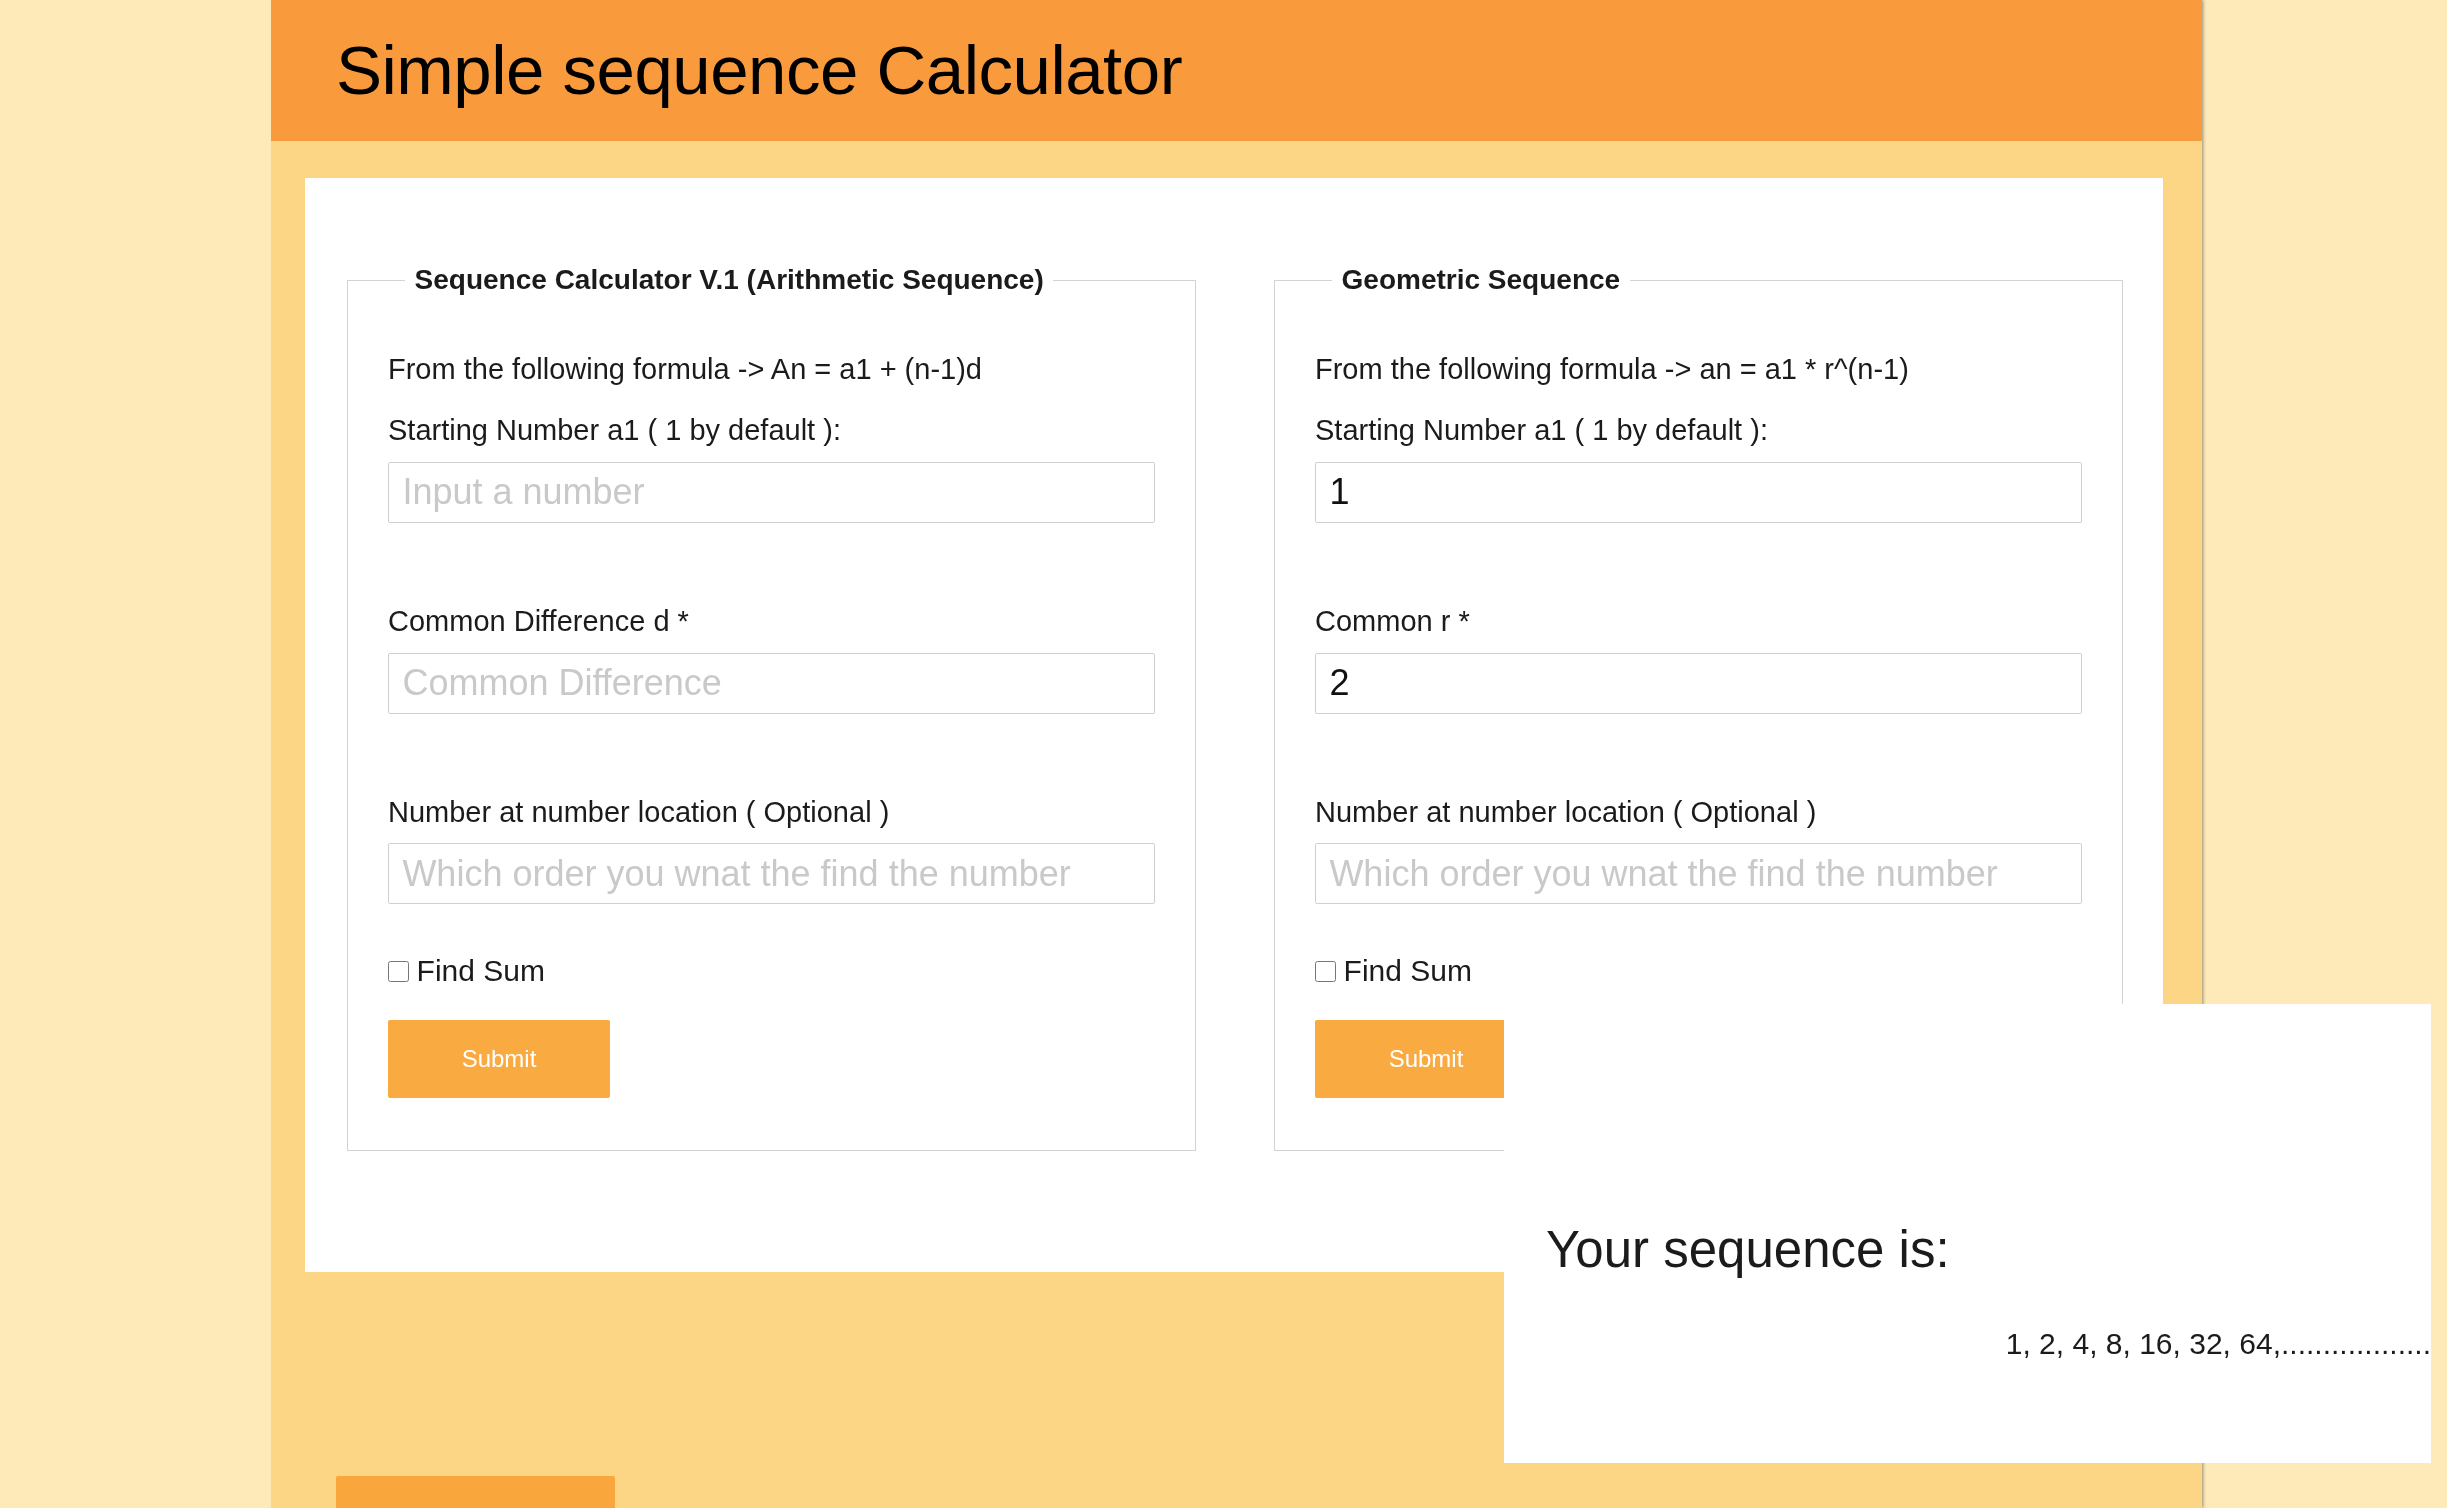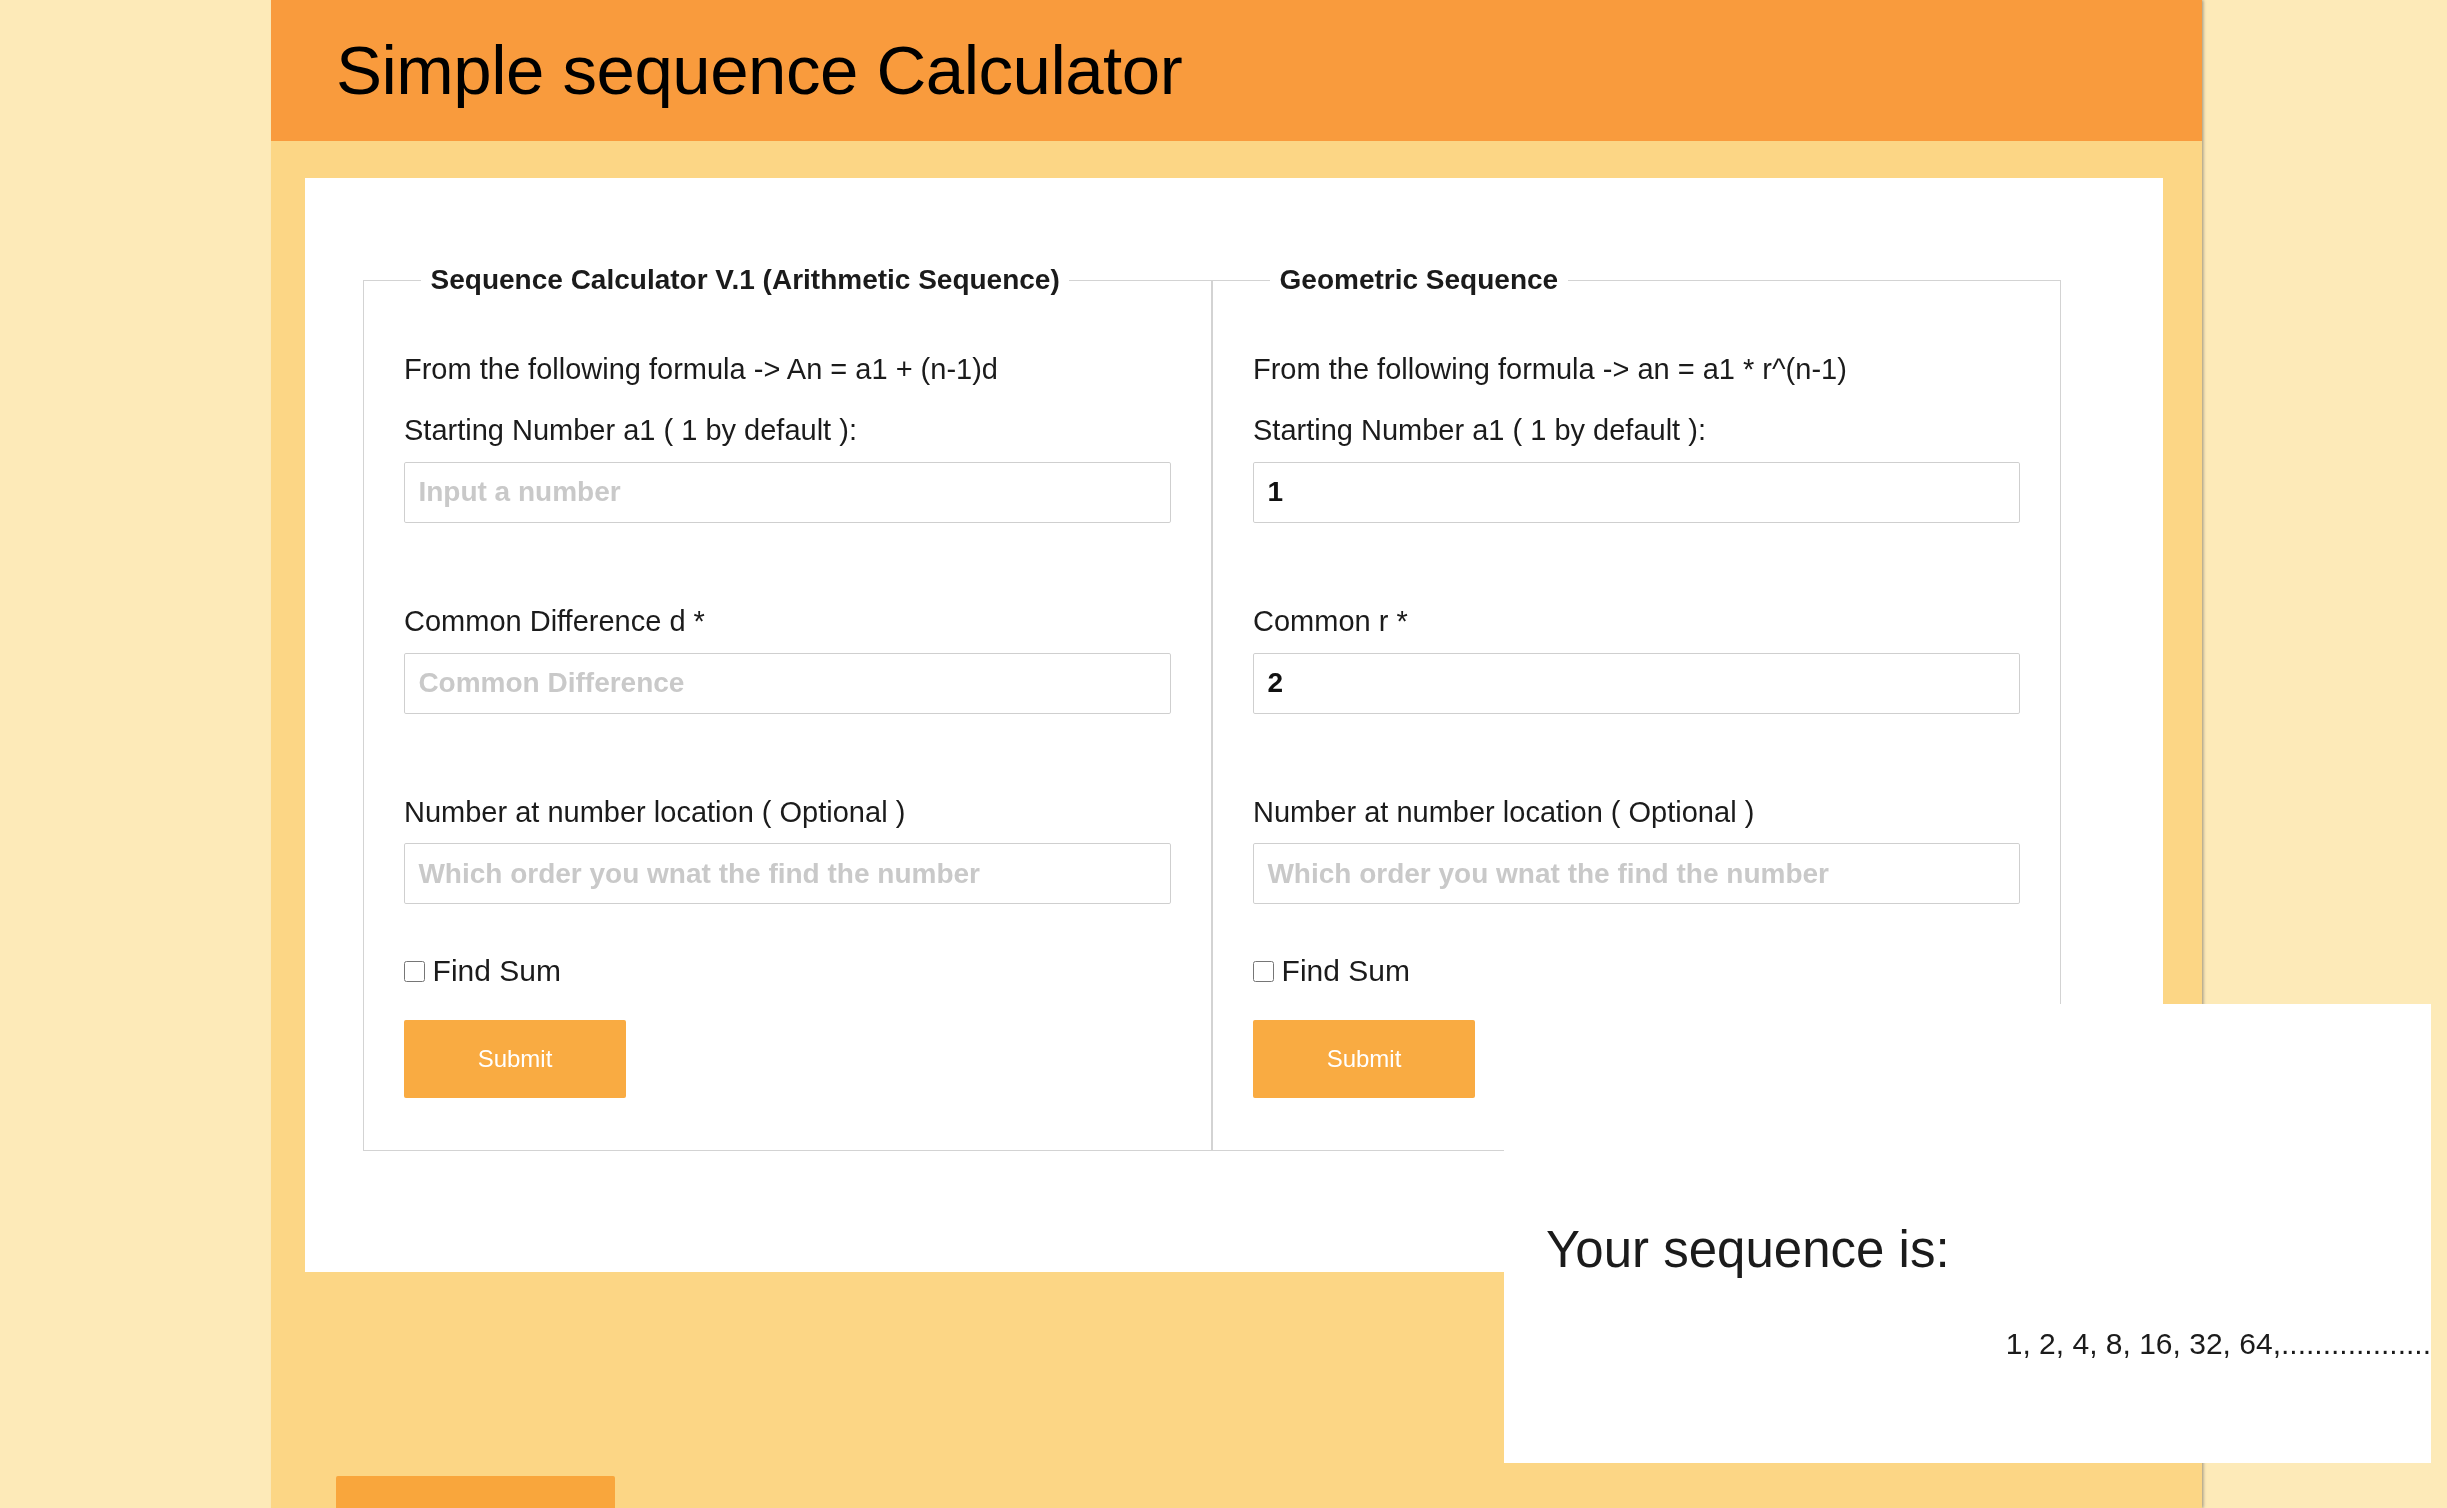--- a/index.html
+++ b/index.html
@@ -54,21 +54,22 @@
     width: 1858px;
     height: 1094px;
     background: #ffffff;
   }
 
   .panels {
     position: absolute;
     left: 0; top: 0;
     width: 100%;
     display: flex;
-    padding: 86px 50px 0 58px;
+    gap: 78px;
+    padding: 86px 50px 0 42px;
     align-items: center;
   }
 
   
   fieldset.panel {
     flex: 0 0 auto;
     width: 849px;
     margin: 0;
     padding: 21px 40px 52px 40px;
     border: 1px solid #d3d3d3;
@@ -96,28 +97,27 @@
     color: #1b1b1b;
     margin: 25px 0 13.4px 0;
     line-height: 1.25;
   }
 
   .text-input {
     display: block;
     width: 100%;
     height: 61px;
     padding: 5.7px 13.4px;
-    font-size: 28px;
+    font-size: 36px;
     font-family: "Liberation Sans", sans-serif;
     color: #111;
     background: #fff;
     border: 1px solid #cfcfcf;
     border-radius: 1.9px;
     outline: none;
-    font-weight: bold;
   }
   .text-input::placeholder { color: #c9c9c9; }
 
   .gap-lg { height: 55px; }
 
   .checkbox-row {
     display: flex;
     align-items: center;
     margin-top: 52px;
   }

